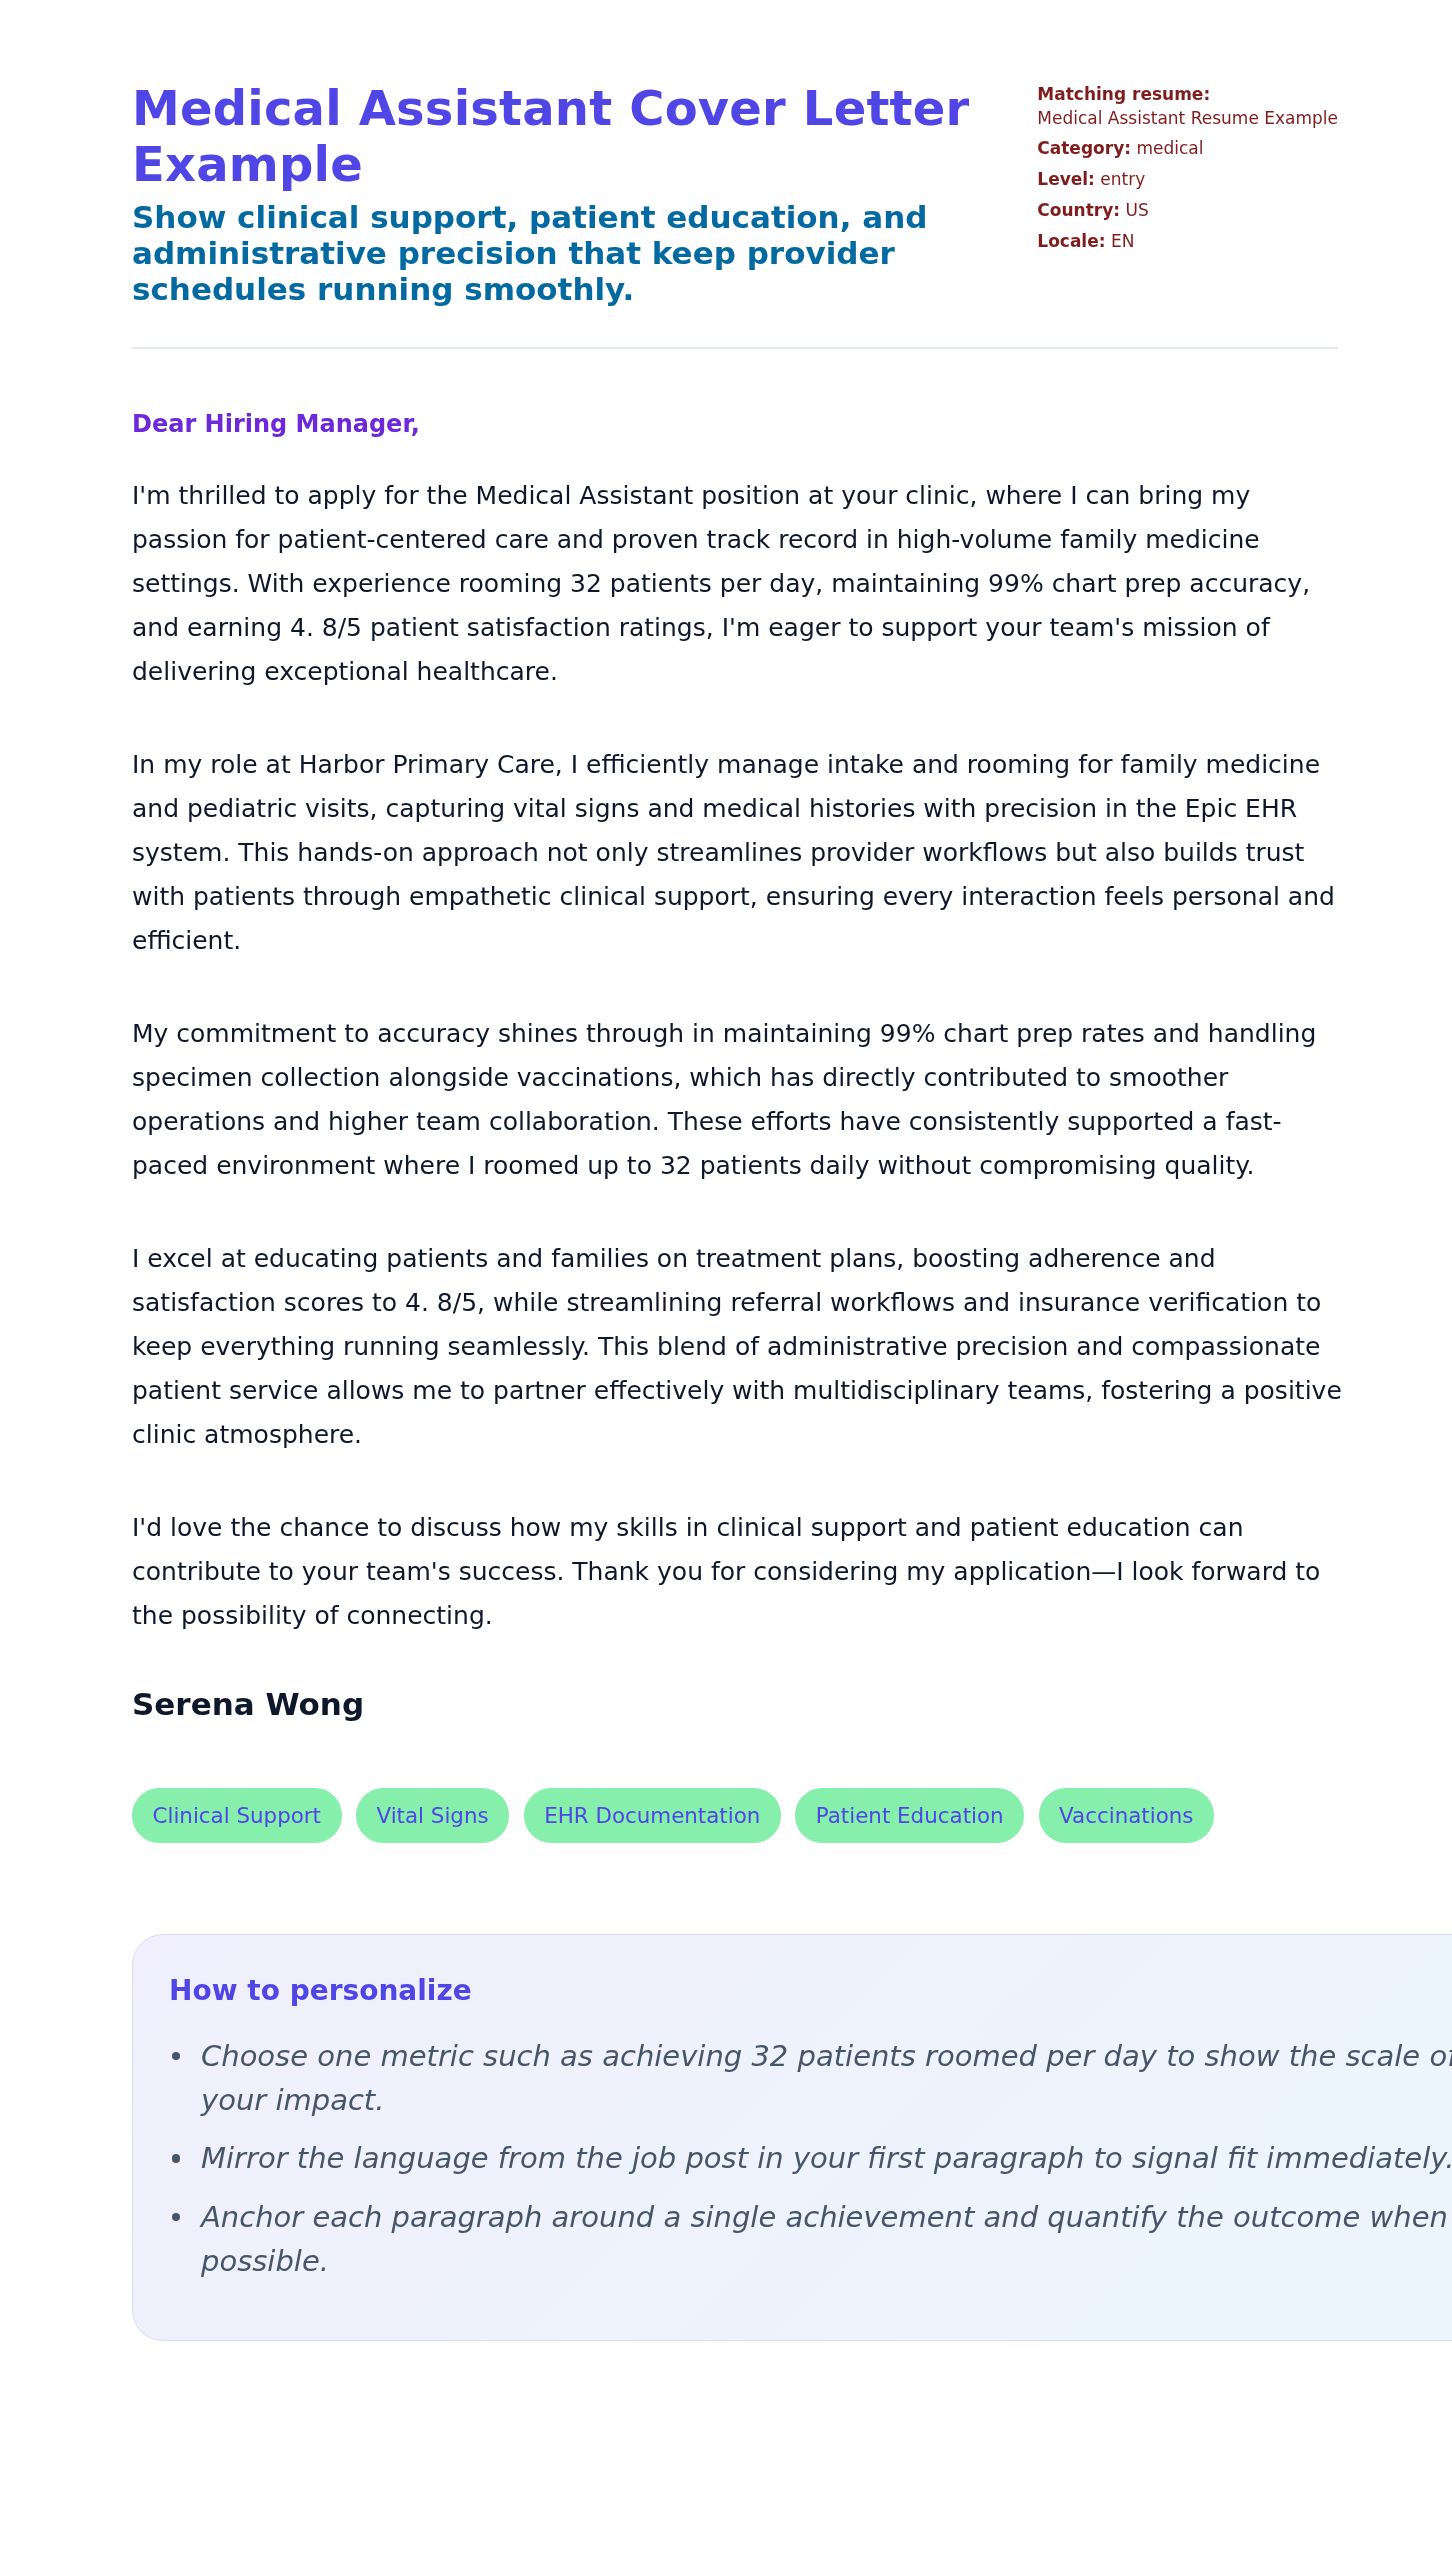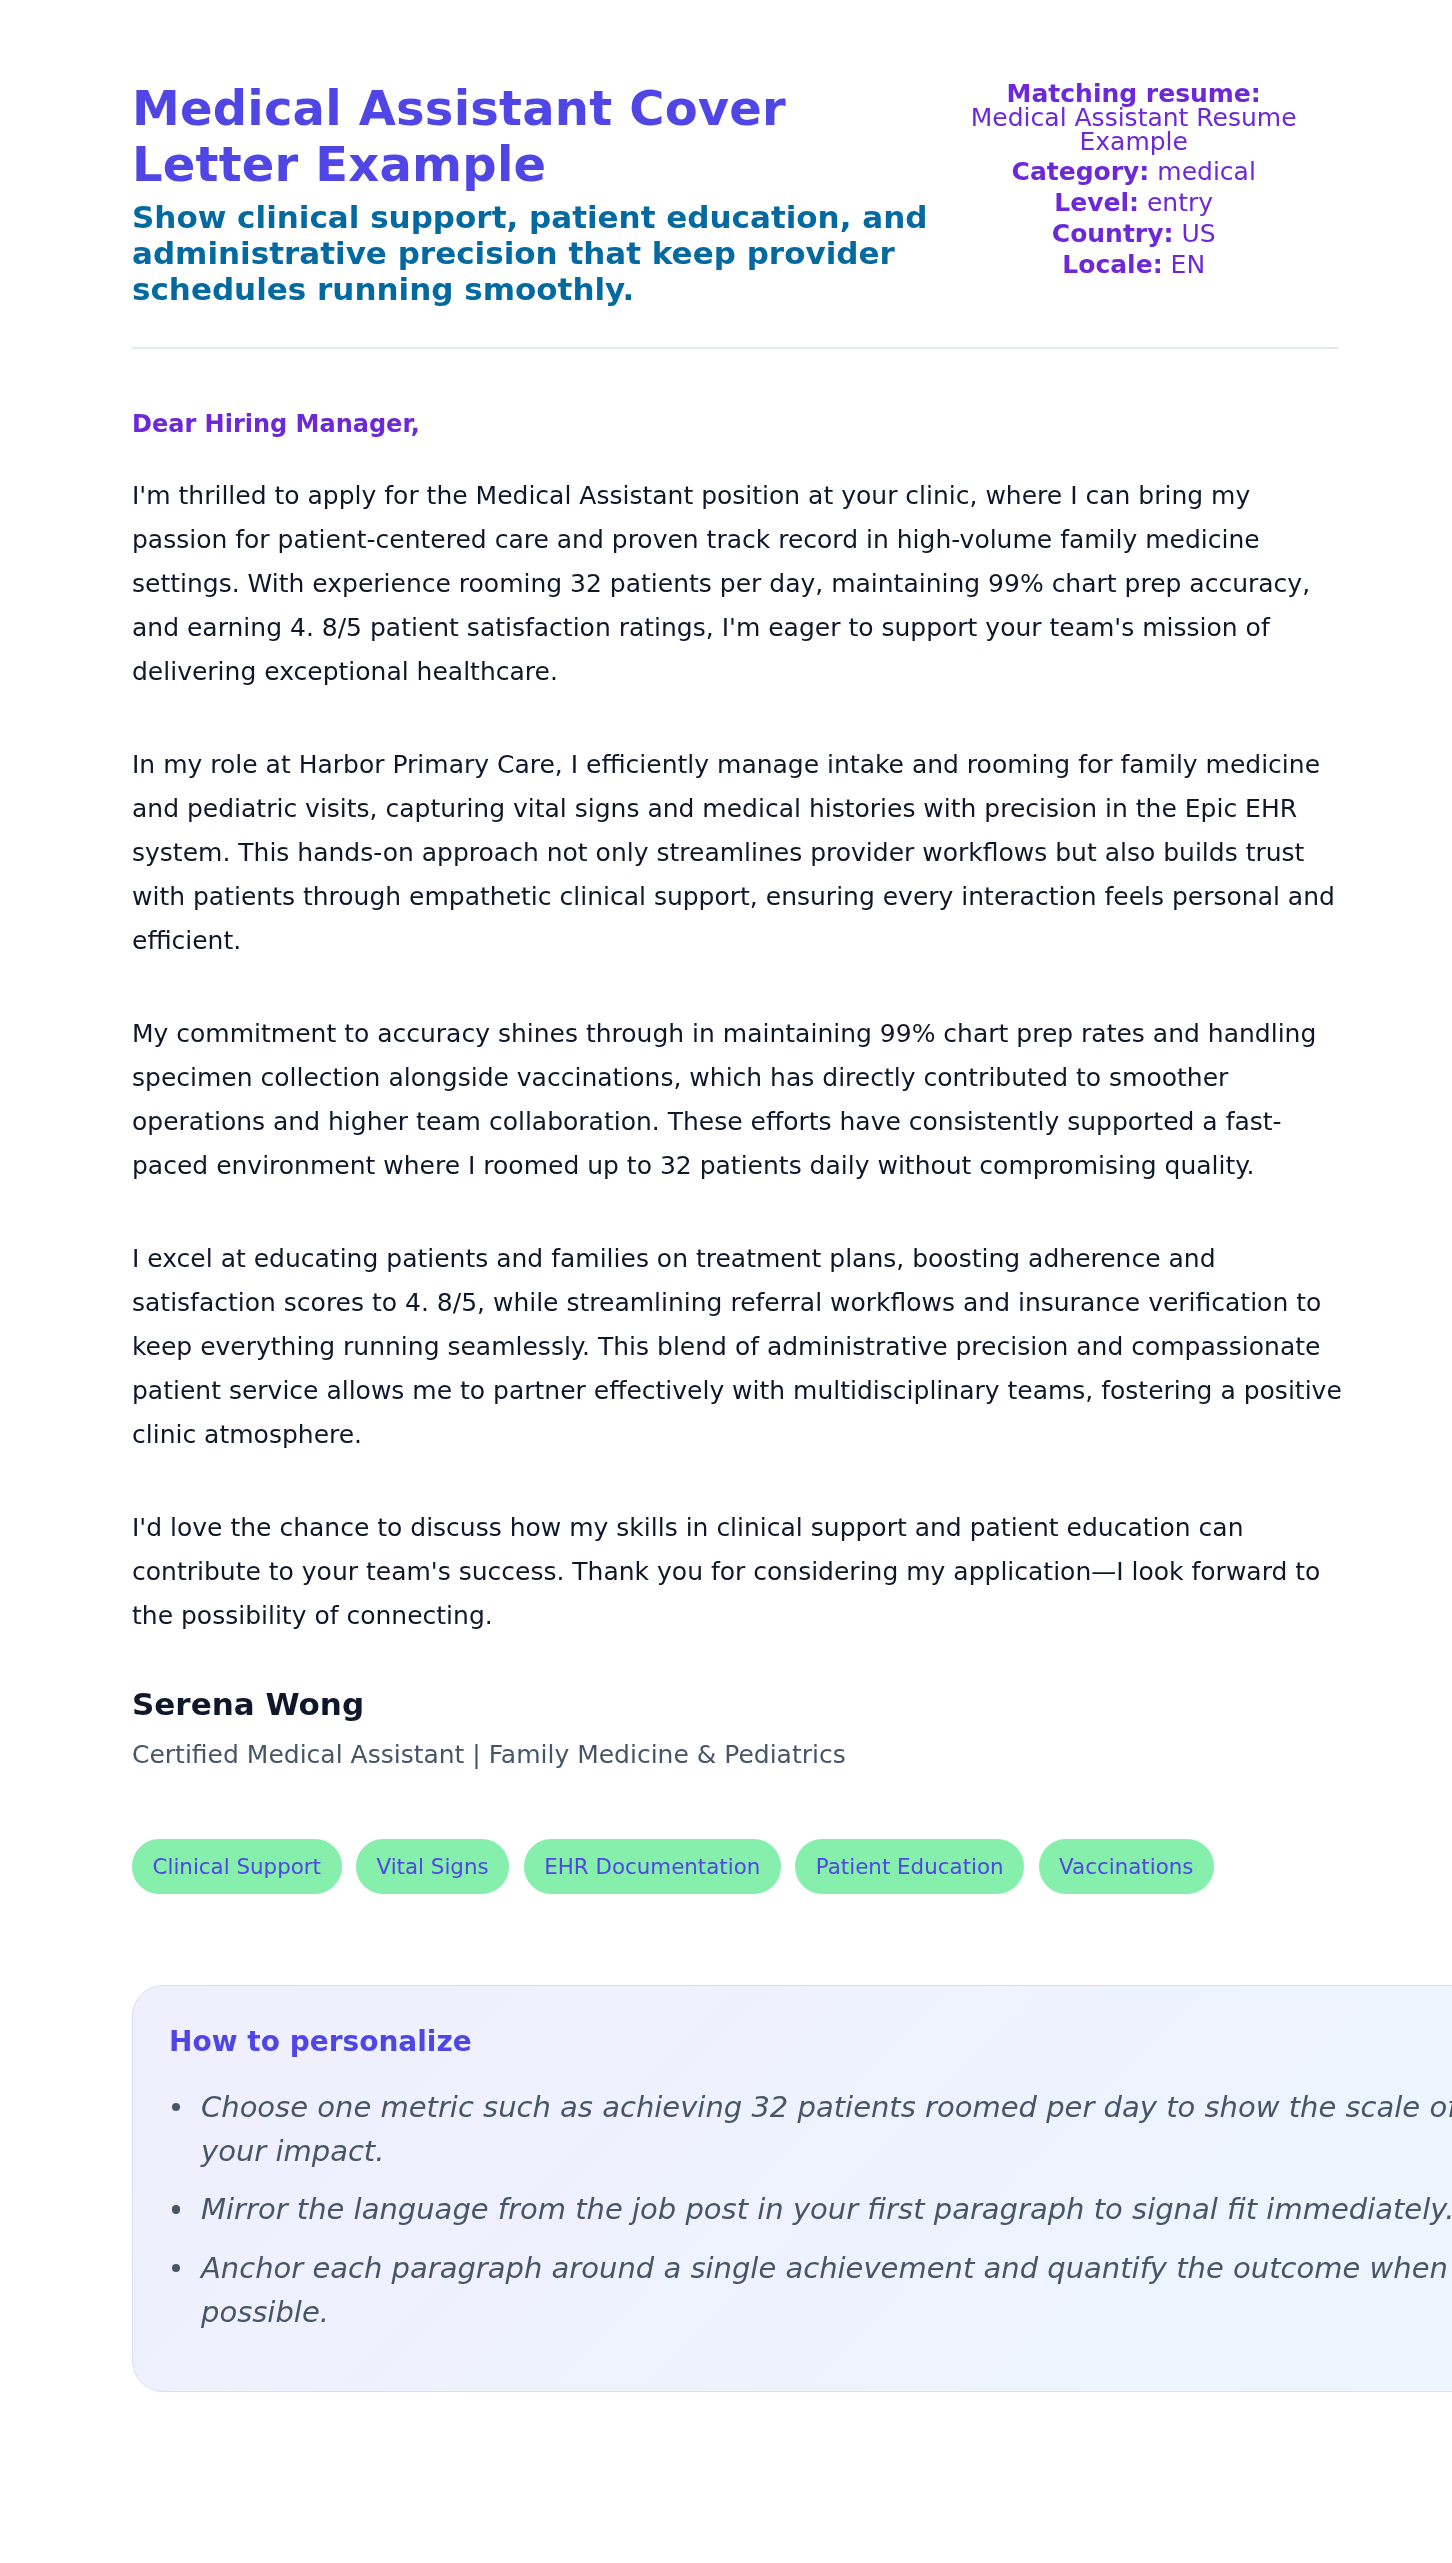--- a/index.html
+++ b/index.html
@@ -31,23 +31,23 @@
       letter-spacing: 0.2px;
     }
     .subtitle {
       font-size: 31px;
       font-weight: bold;
       color: #0369a1;
       line-height: 36px;
       margin-top: 7px;
     }
     .meta {
-      text-align: center;
-      font-size: 25px;
-      color: #6d28d9;
+      text-align: left;
+      font-size: 17px;
+      color: #7f1d1d;
       line-height: 24px;
       padding-top: 1.7px;
     }
     .meta .row { margin-bottom: 6.8px; }
     .meta .label { font-weight: bold; }
     .meta .resume-value { display: block; line-height: 24px; }
     .divider {
       margin-top: 40px;
       height: 1.7px;
       background: #e2e8f0;
@@ -178,21 +178,20 @@
   <section class="body-text">
     <p>I'm thrilled to apply for the Medical Assistant position at your clinic, where I can bring my passion for patient-centered care and proven track record in high-volume family medicine settings. With experience rooming 32 patients per day, maintaining 99% chart prep accuracy, and earning 4. 8/5 patient satisfaction ratings, I'm eager to support your team's mission of delivering exceptional healthcare.</p>
     <p>In my role at Harbor Primary Care, I efficiently manage intake and rooming for family medicine and pediatric visits, capturing vital signs and medical histories with precision in the Epic EHR system. This hands-on approach not only streamlines provider workflows but also builds trust with patients through empathetic clinical support, ensuring every interaction feels personal and efficient.</p>
     <p>My commitment to accuracy shines through in maintaining 99% chart prep rates and handling specimen collection alongside vaccinations, which has directly contributed to smoother operations and higher team collaboration. These efforts have consistently supported a fast-paced environment where I roomed up to 32 patients daily without compromising quality.</p>
     <p>I excel at educating patients and families on treatment plans, boosting adherence and satisfaction scores to 4. 8/5, while streamlining referral workflows and insurance verification to keep everything running seamlessly. This blend of administrative precision and compassionate patient service allows me to partner effectively with multidisciplinary teams, fostering a positive clinic atmosphere.</p>
     <p>I'd love the chance to discuss how my skills in clinical support and patient education can contribute to your team's success. Thank you for considering my application—I look forward to the possibility of connecting.</p>
   </section>
 
   <section class="signature">
     <div class="sig-name">Serena Wong</div>
-    <div class="sig-title">Certified Medical Assistant | Family Medicine &amp; Pediatrics</div>
   </section>
 
   <div class="chips">
     <span class="chip">Clinical Support</span>
     <span class="chip">Vital Signs</span>
     <span class="chip">EHR Documentation</span>
     <span class="chip">Patient Education</span>
     <span class="chip">Vaccinations</span>
   </div>
 

